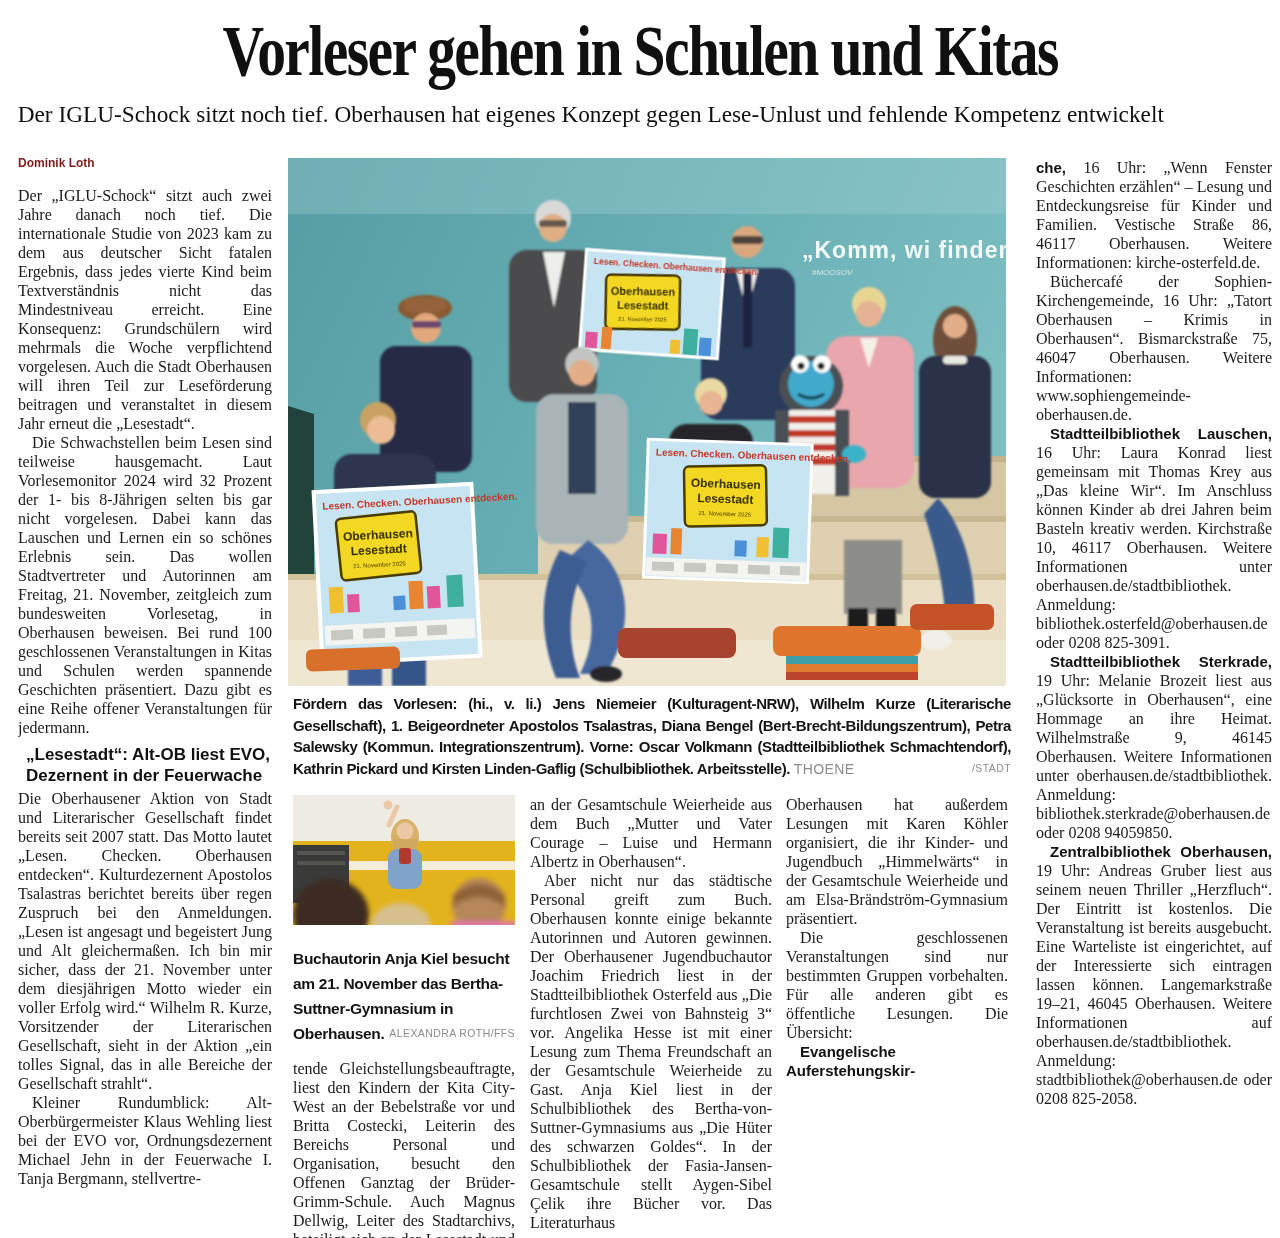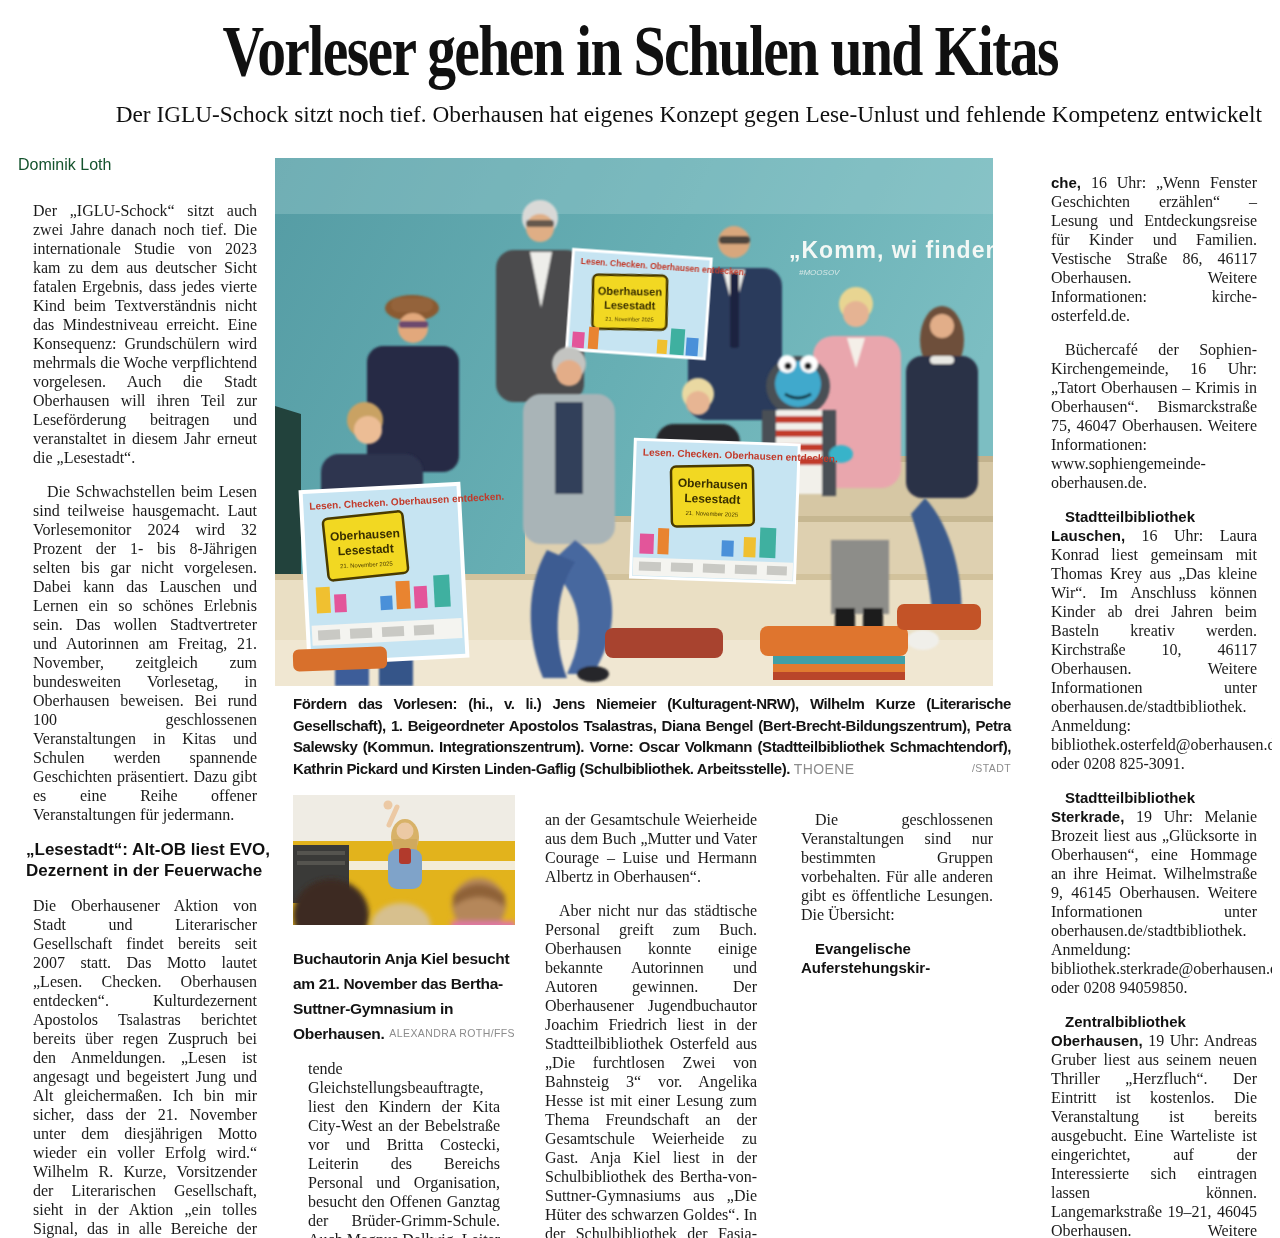--- a/index.html
+++ b/index.html
@@ -16,47 +16,47 @@
   .page{
     position:relative;width:1280px;height:1238px;background:#fff;overflow:hidden;
     font-family:"Liberation Serif", serif;color:var(--ink);
   }
   .headline{position:absolute;top:10px;left:0;width:1280px;text-align:center;margin:0;}
   .headline span{
     display:inline-block;font-family:"Liberation Serif",serif;font-weight:700;
     font-size:72px;letter-spacing:-2px;transform:scaleX(.80);transform-origin:center;
     white-space:nowrap;color:#101010;
   }
-  .subtitle{position:absolute;top:101px;left:0;width:1280px;text-align:right;margin:0;}
+  .subtitle{position:absolute;top:101px;left:0;width:1280px;text-align:left;margin:0;}
   .subtitle span{
     display:inline-block;font-size:24px;font-weight:500;transform:scaleX(.97);
     transform-origin:center;white-space:nowrap;color:#101010;
   }
   .byline{
     position:absolute;left:18px;top:156px;font-family:"Liberation Sans",sans-serif;
-    font-weight:400;font-size:16px;color:#14532d;
+    font-weight:700;font-size:12px;color:#7f1d1d;
   }
   .col{
     position:absolute;overflow:hidden;font-size:16px;line-height:19px;
     text-align:justify;hyphens:auto;-webkit-hyphens:auto;
   }
-  .col p{margin:15px;}
+  .col p{margin:0;}
   .col p.ind{text-indent:14px;}
   .col-left{left:18px;top:186px;width:254px;height:1052px;}
   .col-right{left:1036px;top:158px;width:236px;height:1080px;}
   .col-a{left:293px;top:795px;width:222px;height:443px;}
   .col-a .body-start{margin-top:13px;}
   .col-b{left:530px;top:795px;width:242px;height:443px;}
   .col-c{left:786px;top:795px;width:222px;height:443px;}
   .subhead{
     font-family:"Liberation Sans",sans-serif;font-weight:700;font-size:17px;
     line-height:21px;text-align:left;margin:7px 0 3px 8px;color:#111;
   }
   .lead{font-family:"Liberation Sans",sans-serif;font-weight:700;font-size:15px;color:#111;}
-  .photo-main{position:absolute;left:275px;top:158px;width:843px;height:528px;overflow:hidden;}
+  .photo-main{position:absolute;left:288px;top:158px;width:843px;height:528px;overflow:hidden;}
   .caption-main{
     position:absolute;left:293px;top:693px;width:718px;
     font-family:"Liberation Sans",sans-serif;font-weight:700;font-size:15px;
     letter-spacing:-0.4px;line-height:21.5px;color:#141414;text-align:justify;
   }
   .credit{font-weight:400;font-size:14px;letter-spacing:.4px;color:var(--credit);}
   .credit-right{float:right;font-weight:400;font-size:10.5px;letter-spacing:.4px;color:var(--credit);}
   .photo-small{width:222px;height:130px;overflow:hidden;}
   .caption-small{
     font-family:"Liberation Sans",sans-serif;font-weight:700;font-size:15.5px;
@@ -318,17 +318,18 @@
     </div>
     <p class="body-start">tende Gleichstellungsbeauftragte, liest den Kindern der Kita City-West an der Bebelstraße vor und Britta Costecki, Leiterin des Bereichs Personal und Organisation, besucht den Offenen Ganztag der Brüder-Grimm-Schule. Auch Magnus Dellwig, Leiter des Stadtarchivs, beteiligt sich an der Lesestadt und liest</p>
   </div>
 
   <div class="col col-b">
     <p>an der Gesamtschule Weierheide aus dem Buch „Mutter und Vater Courage – Luise und Hermann Albertz in Oberhausen“.</p>
     <p class="ind">Aber nicht nur das städtische Personal greift zum Buch. Oberhausen konnte einige bekannte Autorinnen und Autoren gewinnen. Der Oberhausener Jugendbuchautor Joachim Friedrich liest in der Stadtteilbibliothek Osterfeld aus „Die furchtlosen Zwei von Bahnsteig 3“ vor. Angelika Hesse ist mit einer Lesung zum Thema Freundschaft an der Gesamtschule Weierheide zu Gast. Anja Kiel liest in der Schulbibliothek des Bertha-von-Suttner-Gymnasiums aus „Die Hüter des schwarzen Goldes“. In der Schulbibliothek der Fasia-Jansen-Gesamtschule stellt Aygen-Sibel Çelik ihre Bücher vor. Das Literaturhaus</p>
   </div>
 
   <div class="col col-c">
+    <p>Oberhausen hat außerdem Lesungen mit Karen Köhler organisiert, die ihr Kinder- und Jugendbuch „Himmelwärts“ in der Gesamtschule Weierheide und am Elsa-Brändström-Gymnasium präsentiert.</p>
     <p class="ind">Die geschlossenen Veranstaltungen sind nur bestimmten Gruppen vorbehalten. Für alle anderen gibt es öffentliche Lesungen. Die Übersicht:</p>
     <p class="ind"><b class="lead">Evangelische Auferstehungskir-</b></p>
   </div>
 
 </div>
 
 </body></html>

